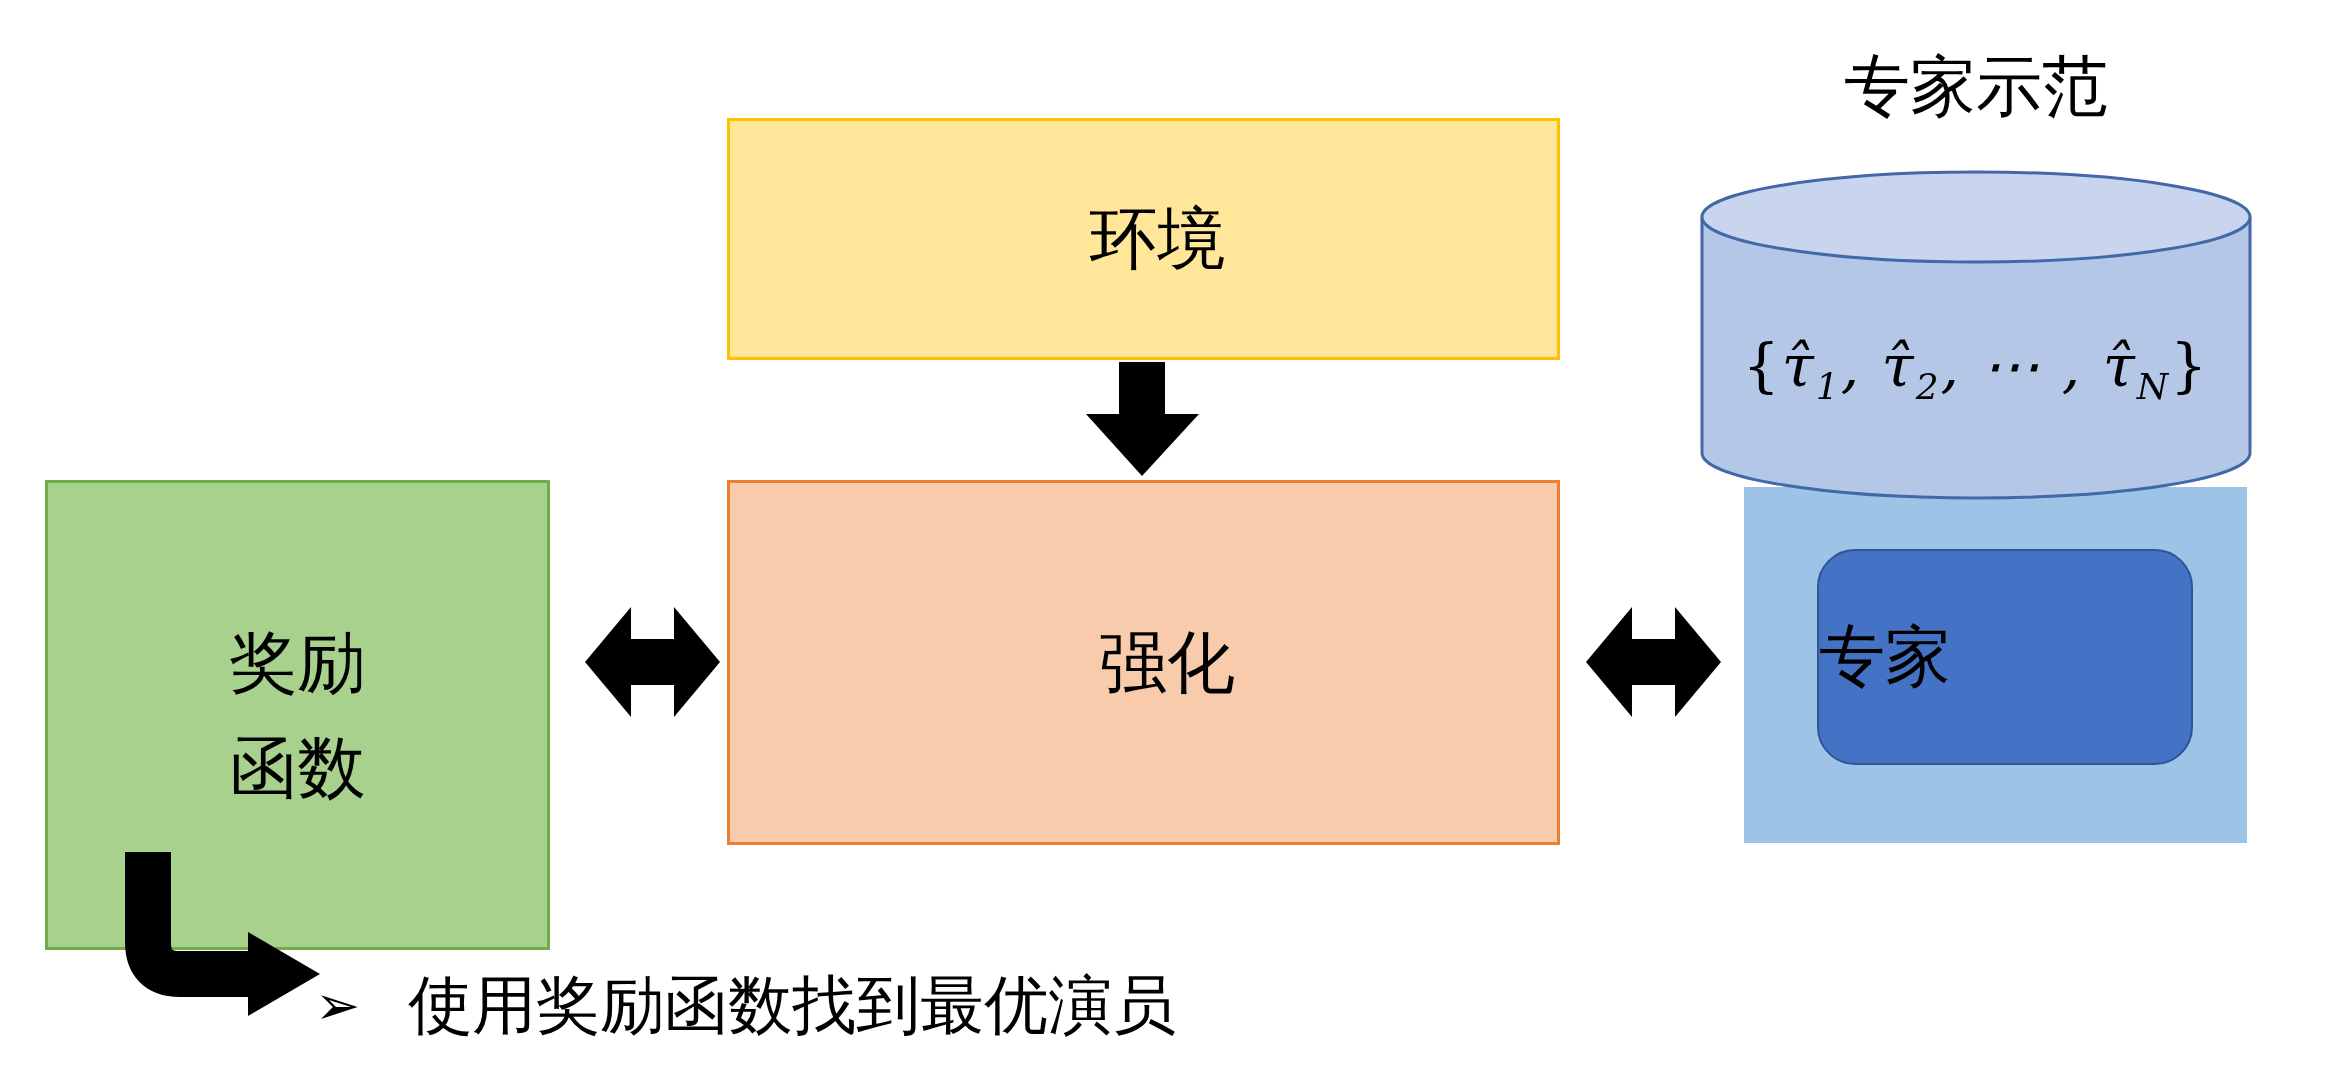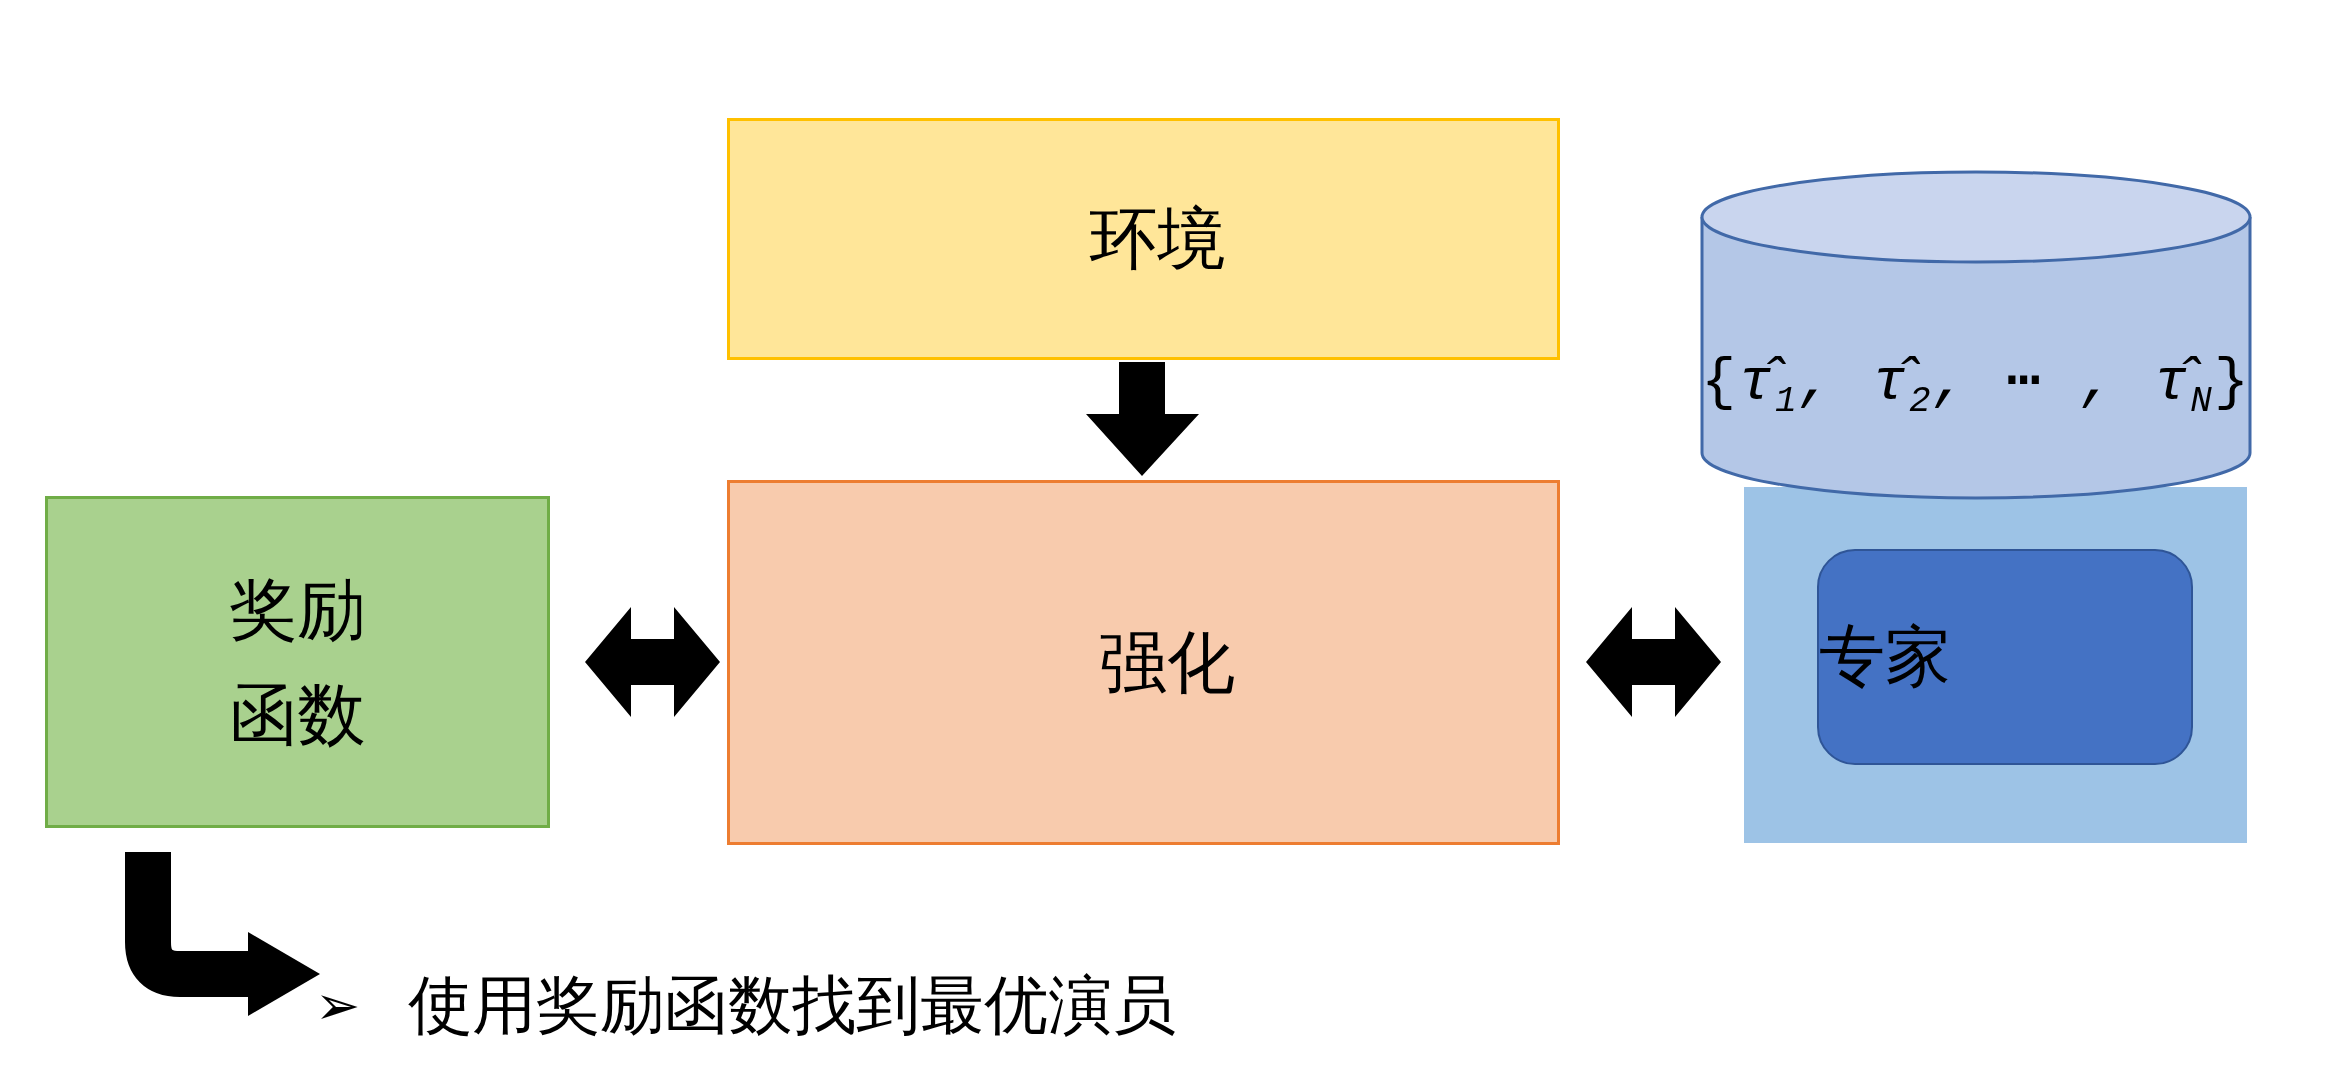--- a/index.html
+++ b/index.html
@@ -16,22 +16,22 @@
     position:absolute;
     display:flex; flex-direction:column;
     align-items:center; justify-content:center;
     font-size:68px; line-height:1.55;
     text-align:center;
   }
   #env-box    { left:727px;  top:118px; width:833px; height:242px;
                 background:var(--env-fill); border:3px solid var(--env-border);padding-left:28px; }
   #rl-box     { left:727px;  top:480px; width:833px; height:365px;
                 background:var(--rl-fill); border:3px solid var(--rl-border);padding-left:47px; }
-  #reward-box { left:45px;   top:480px; width:505px; height:332px;
-                background:var(--reward-fill); border:3px solid var(--reward-border);margin-top:16px; }
+  #reward-box { left:45px;   top:480px; width:505px; height:470px;
+                background:var(--reward-fill); border:3px solid var(--reward-border); }
 
   .arrow-svg { position:absolute; display:block; }
   #down-arrow      { left:1085px; top:362px; }
   #dbl-arrow-left  { left:585px;  top:597px; }
   #dbl-arrow-right { left:1586px; top:597px; }
   #bent-arrow      { left:118px;  top:852px; }
   .arrow-shape { fill:var(--arrow); }
   .arrow-stroke { fill:none; stroke:var(--arrow); stroke-width:46; }
 
   #expert-title {
@@ -40,24 +40,23 @@
   }
   #expert-panel {
     position:absolute; left:1744px; top:487px; width:503px; height:356px;
     background:var(--panel-fill);
   }
   #cylinder-svg { position:absolute; left:1700px; top:170px; }
   .cyl-body { fill:var(--cylinder-fill); stroke:var(--cylinder-border); stroke-width:3; }
   .cyl-top  { fill:var(--cylinder-top-fill); stroke:var(--cylinder-border); stroke-width:3; }
 
   #demo-formula {
-    position:absolute; left:1700px; top:344px; width:552px;
+    position:absolute; left:1700px; top:332px; width:552px;
     text-align:center; font-size:58px; font-style:italic;
     letter-spacing:2px;
-    font-family:Liberation Mono, monospace;
   }
   #demo-formula sub { font-size:36px; font-style:italic; }
   #demo-formula .brace { font-style:normal; }
 
   #expert-chip {
     position:absolute; left:1817px; top:549px; width:376px; height:216px;
     background:var(--chip-fill); border:2px solid var(--chip-border);
     border-radius:38px;
     display:flex; align-items:center; justify-content:flex-start;
     font-size:66px;
@@ -93,20 +92,21 @@
   </div>
 
   <svg class="arrow-svg" id="dbl-arrow-left" width="135" height="130" viewBox="0 0 135 130">
     <polygon class="arrow-shape" points="0,65 46,10 46,42 89,42 89,10 135,65 89,120 89,88 46,88 46,120"></polygon>
   </svg>
 
   <svg class="arrow-svg" id="dbl-arrow-right" width="135" height="130" viewBox="0 0 135 130">
     <polygon class="arrow-shape" points="0,65 46,10 46,42 89,42 89,10 135,65 89,120 89,88 46,88 46,120"></polygon>
   </svg>
 
+  <div id="expert-title">专家示范</div>
 
   <div id="expert-panel"></div>
 
   <svg id="cylinder-svg" width="552" height="332" viewBox="0 0 552 332">
     <path class="cyl-body" d="M2,47 V283 A274,45 0 0 0 550,283 V47"></path>
     <ellipse class="cyl-top" cx="276" cy="47" rx="274" ry="45"></ellipse>
   </svg>
 
   <div id="demo-formula"><span class="brace">{</span><span>τ̂</span><sub>1</sub><span>, </span><span>τ̂</span><sub>2</sub><span>, </span><span>⋯</span><span> , </span><span>τ̂</span><sub>N</sub><span class="brace">}</span></div>
 

